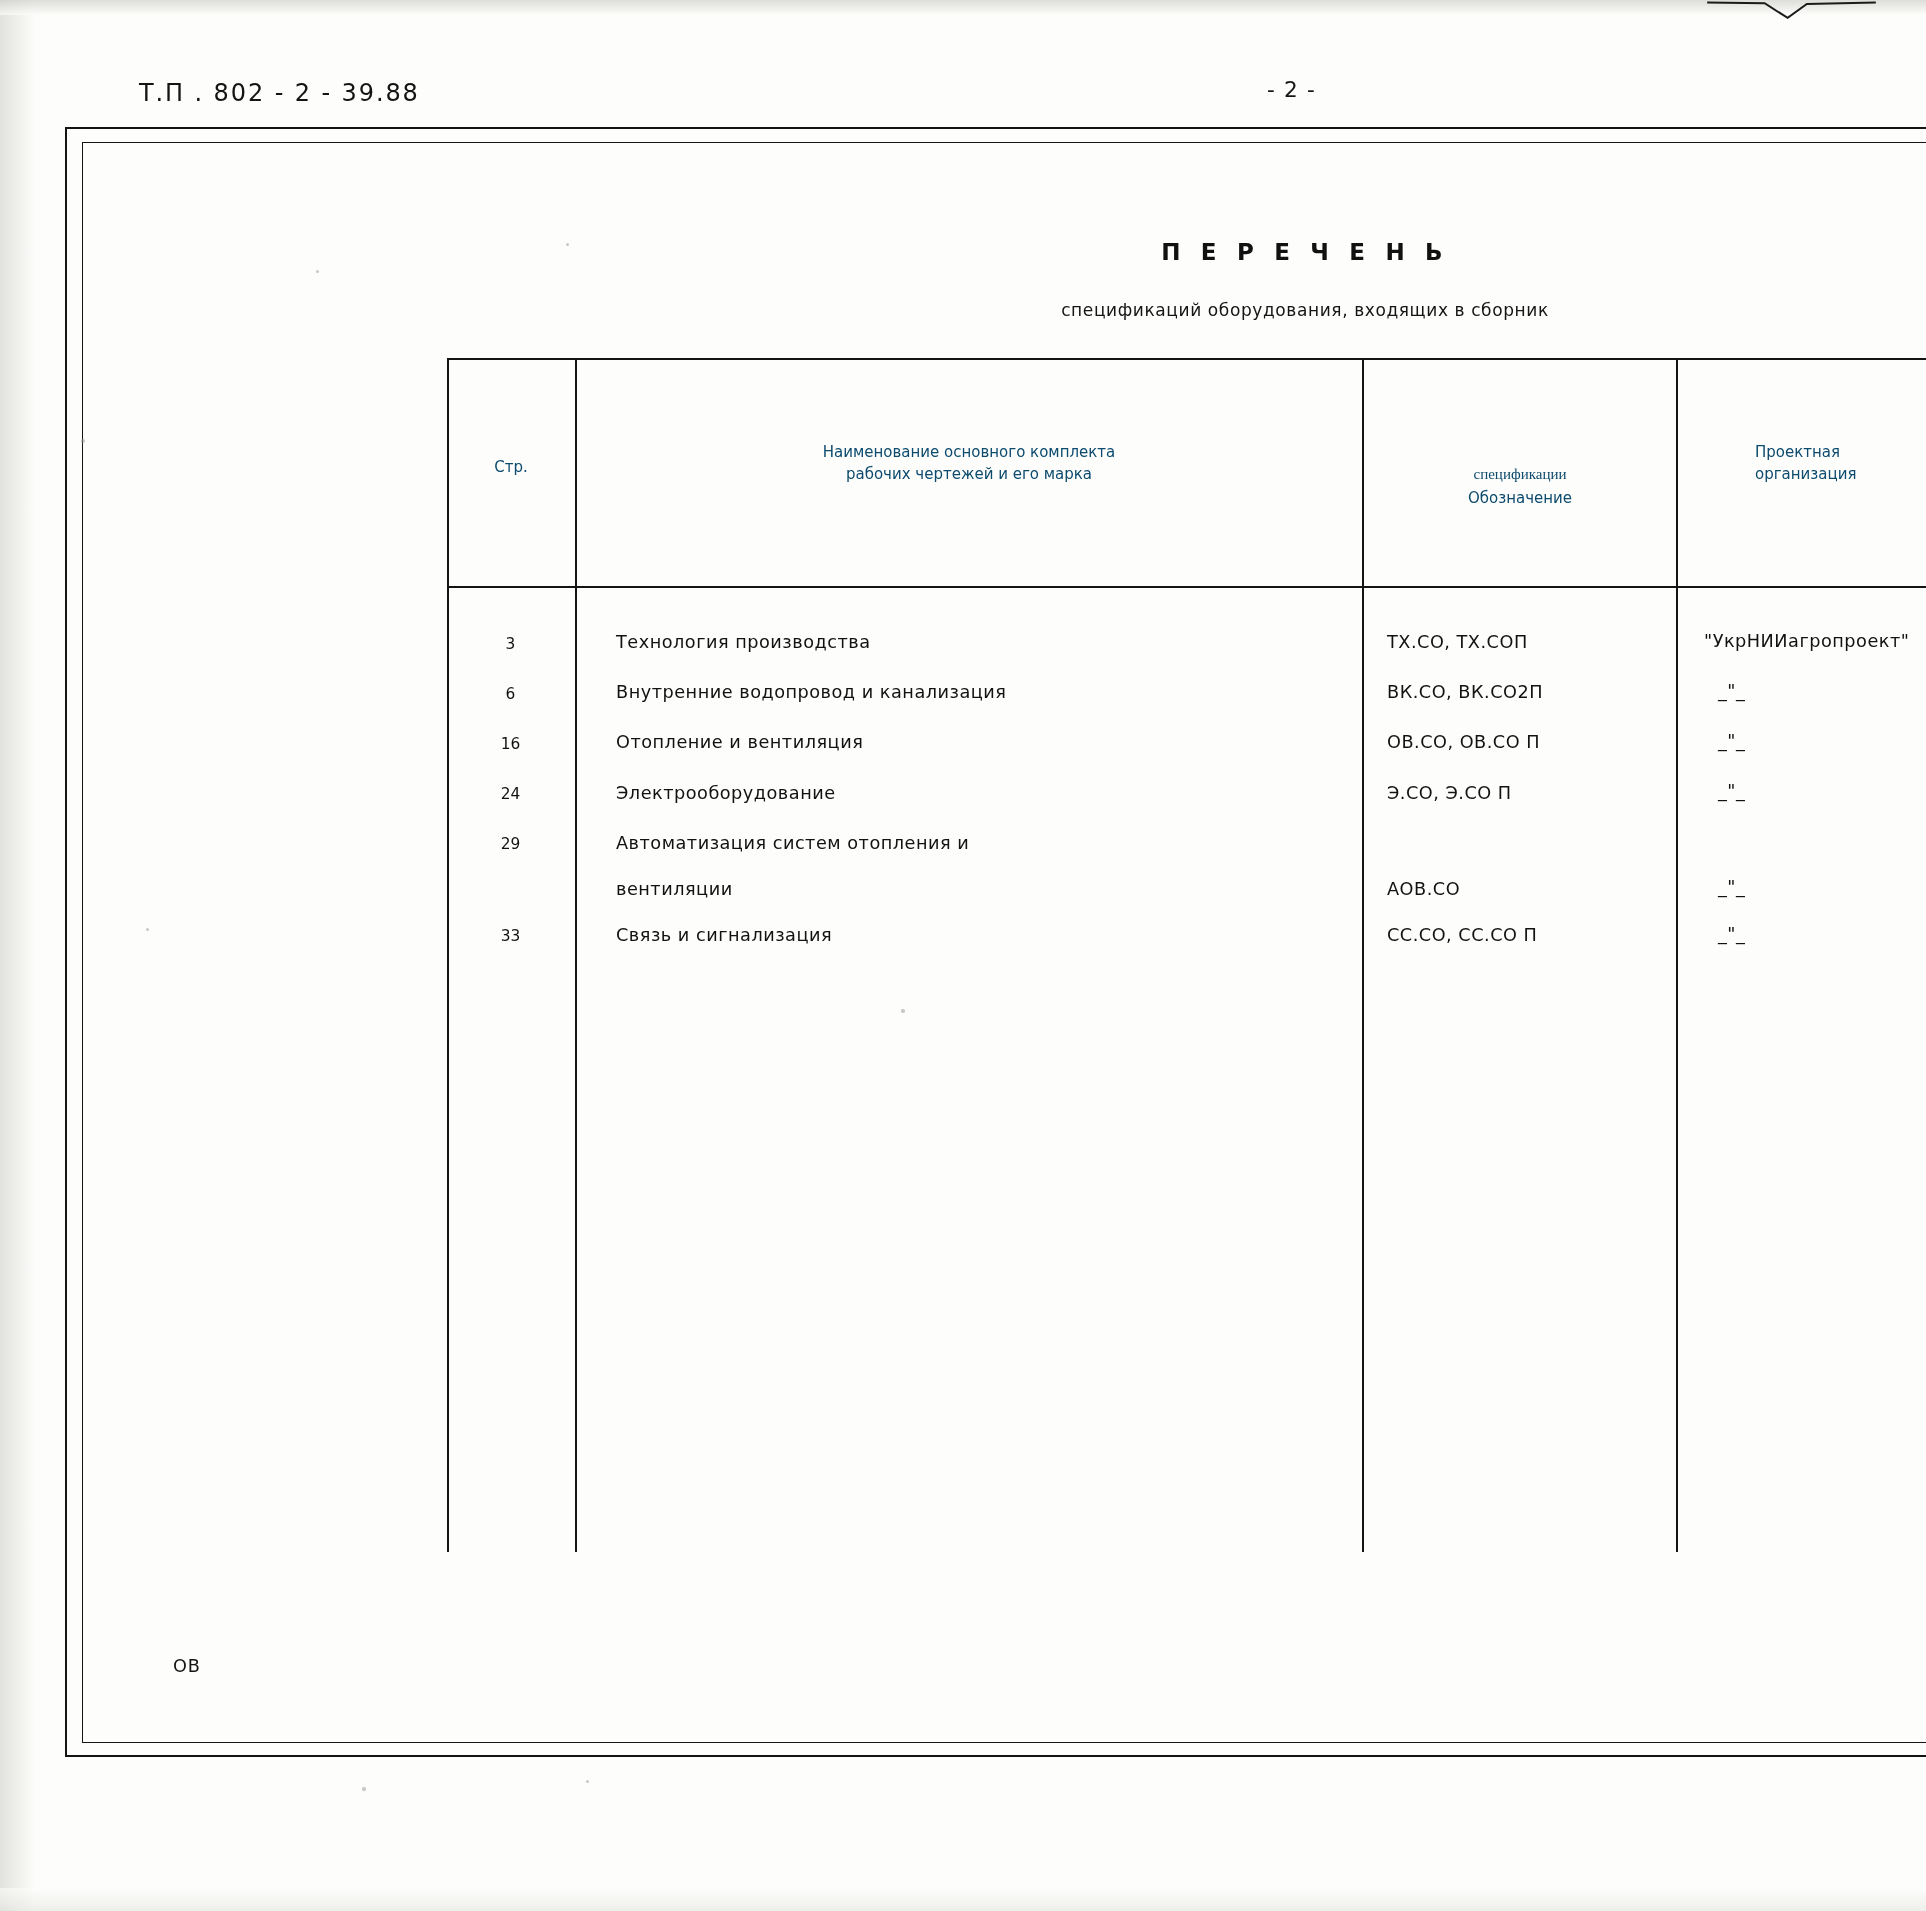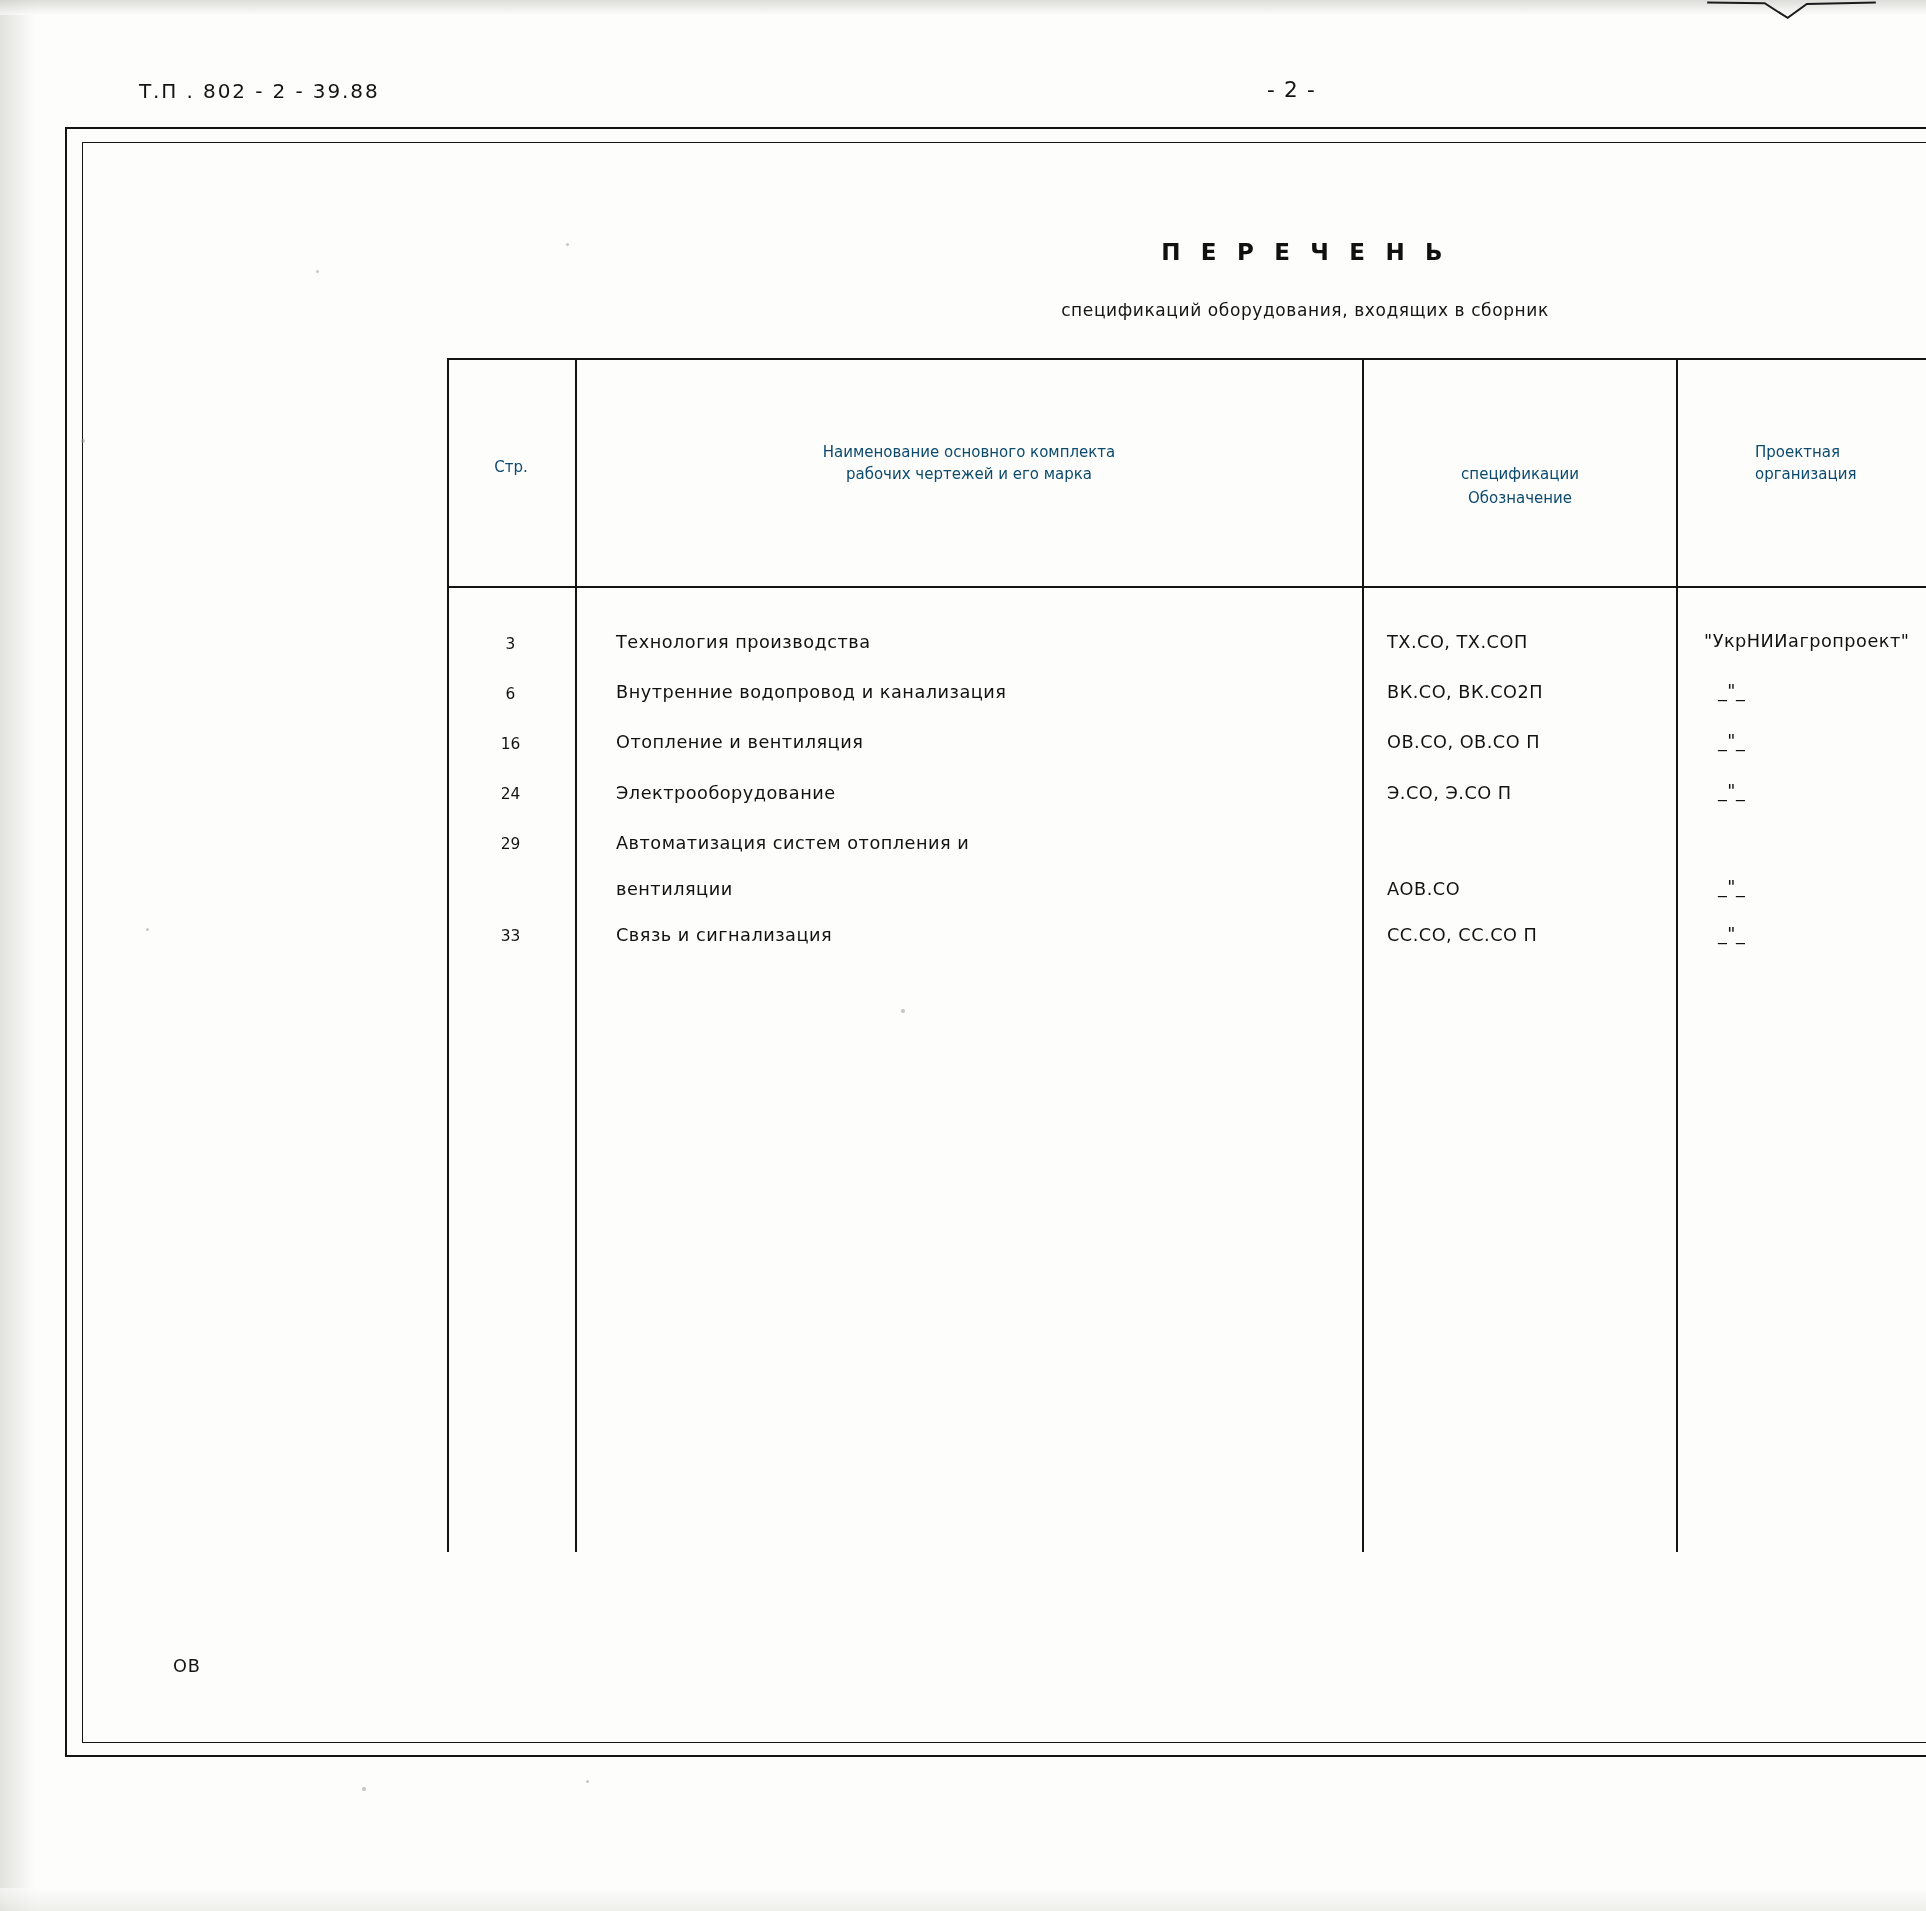--- a/index.html
+++ b/index.html
@@ -56,21 +56,21 @@
 
   
   .hdr {
     position: absolute;
     font-family: "DejaVu Sans", sans-serif;
     color: #141414;
     white-space: nowrap;
   }
   #doc-code {
     left: 139px; top: 79px;
-    font-size: 20px;
+    font-size: 24px;
     letter-spacing: 1.9px;
   }
   #page-number {
     left: 1267px; top: 77px;
     font-size: 21.6px;
     letter-spacing: 1.2px;
   }
 
   
   #frame-outer {
@@ -208,21 +208,21 @@
     <div class="tline v" style="left:128px;top:0;height:1194px;"></div>
     <div class="tline v" style="left:915px;top:0;height:1194px;"></div>
     <div class="tline v" style="left:1229px;top:0;height:1194px;"></div>
 
     <div class="th" style="left:0;top:98px;width:128px;">Стр.</div>
 
     <div class="th" style="left:130px;top:83px;width:784px;">Наименование основного комплекта</div>
     <div class="th" style="left:130px;top:105px;width:784px;">рабочих чертежей и его марка</div>
 
     <div class="th" style="left:917px;top:83px;width:312px;margin-top:46px;">Обозначение</div>
-    <div class="th" style="left:917px;top:105px;width:312px;">спецификации</div>
+    <div class="th" style="left:917px;top:105px;width:312px;font-family:Liberation Serif, serif;">спецификации</div>
 
     <div class="th" style="left:1231px;top:83px;width:573px;text-align:left;padding-left:77px;box-sizing:border-box;">Проектная</div>
     <div class="th" style="left:1231px;top:105px;width:573px;text-align:left;padding-left:77px;box-sizing:border-box;">организация</div>
 
     <div class="cell c-page" style="left:0;top:277px;">3</div>
     <div class="cell c-name" style="left:169px;top:274px;">Технология производства</div>
     <div class="cell c-spec" style="left:940px;top:274px;">ТХ.СО, ТХ.СОП</div>
     <div class="cell c-org" style="left:1257px;top:273px;">"УкрНИИагропроект"</div>
 
     <div class="cell c-page" style="left:0;top:327px;">6</div>

